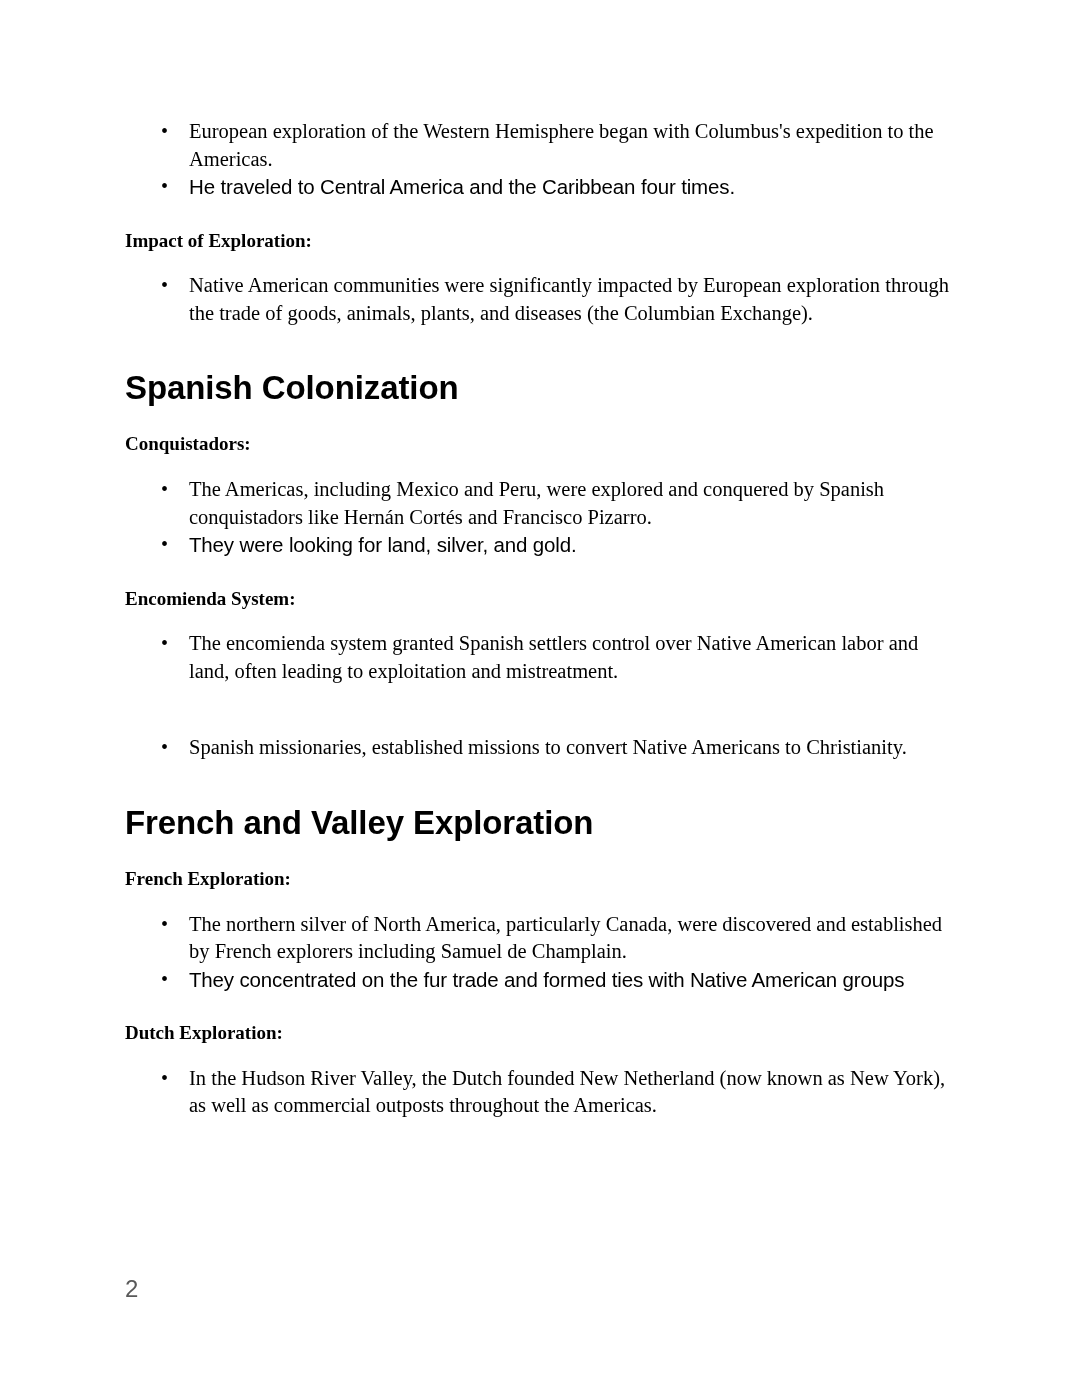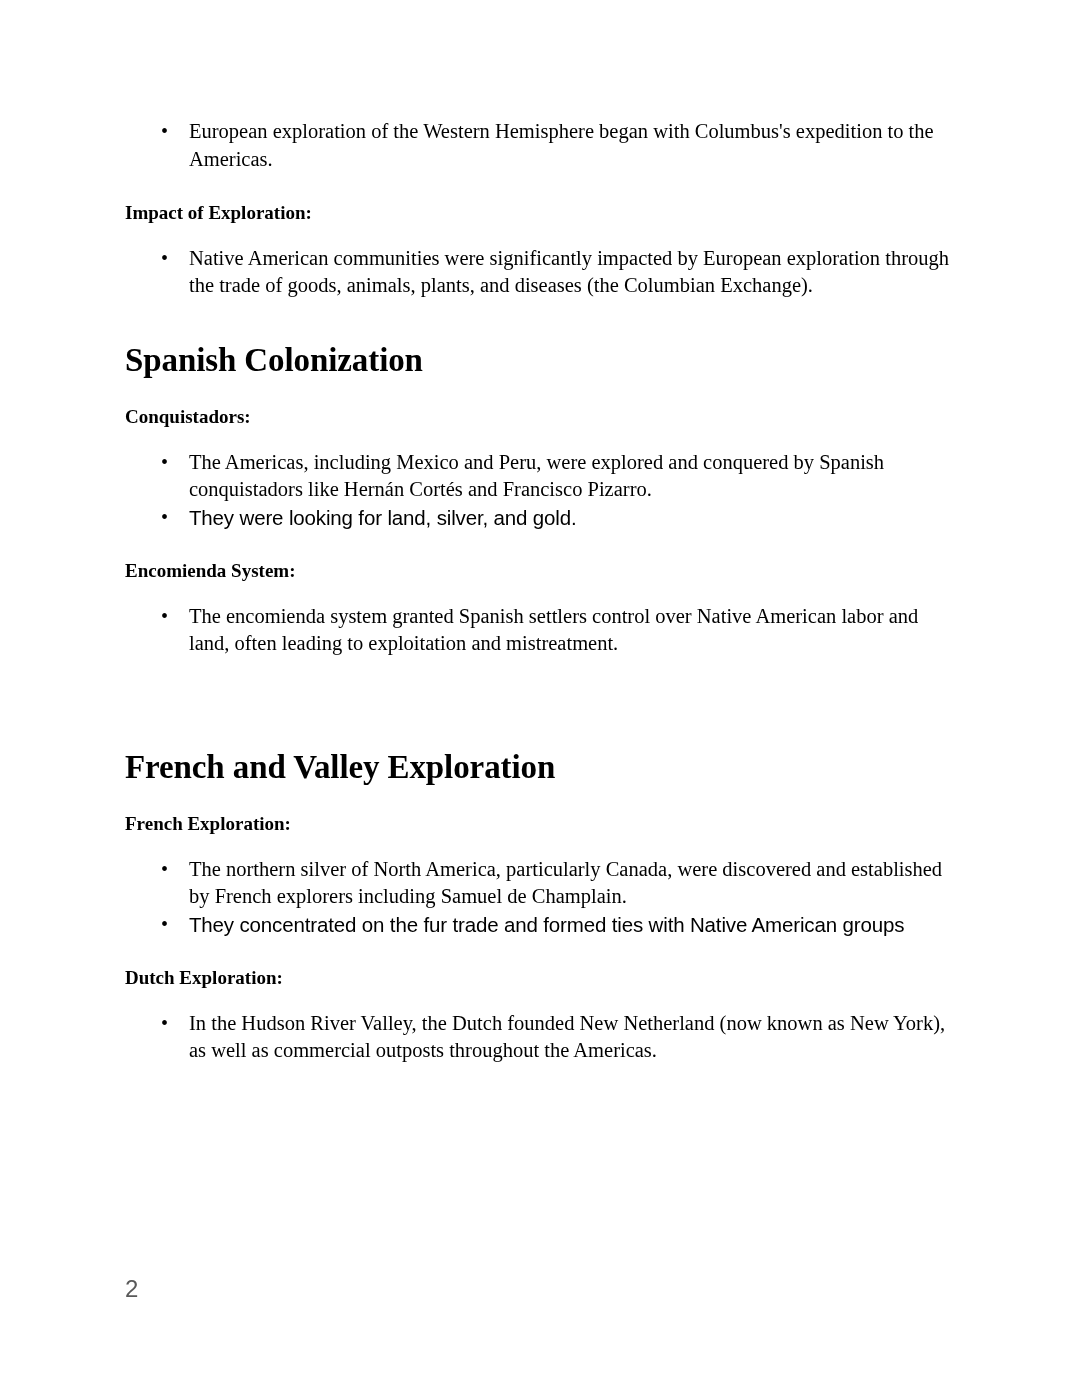--- a/index.html
+++ b/index.html
@@ -29,21 +29,21 @@
 
   #content {
     position: absolute;
     left: 125px;
     top: 118px;
     width: 832px;
   }
 
   
   .h1 {
-    font-family: Liberation Serif, serif;
+    font-family: Liberation Sans, sans-serif;
     font-weight: bold;
     font-size: 33px;
     line-height: 1.15;
     color: #000;
     margin: 0;
     padding: 0;
     letter-spacing: -0.1px;
   }
 
   .h2 {
@@ -121,20 +121,21 @@
 </style>
 </head>
 <body>
 
 <div id="page">
 
   <div id="content">
 
     <ul class="bullets">
       <li class="serif">European exploration of the Western Hemisphere began with Columbus's expedition to the Americas.</li>
+      <li class="sans"> He traveled to Central America and the Caribbean four times.</li>
     </ul>
 
     <div class="gap-after-list"></div>
 
     <div class="h2">Impact of Exploration:</div>
 
     <div class="gap-after-h2"></div>
 
     <ul class="bullets">
       <li class="serif">Native American communities were significantly impacted by European exploration through the trade of goods, animals, plants, and diseases (the Columbian Exchange).</li>
@@ -163,20 +164,23 @@
 
     <ul class="bullets">
       <li class="serif">The encomienda system granted Spanish settlers control over Native American labor and land, often leading to exploitation and mistreatment.</li>
     </ul>
 
     <div class="gap-after-list"></div>
 
 
     <div class="gap-after-h2"></div>
 
+    <ul class="bullets">
+      <li class="serif">Spanish missionaries, established missions to convert Native Americans to Christianity.</li>
+    </ul>
 
     <div class="gap-before-h1"></div>
 
     <div class="h1">French and Valley Exploration</div>
 
     <div class="gap-after-h1"></div>
 
     <div class="h2">French Exploration:</div>
 
     <div class="gap-after-h2"></div>

